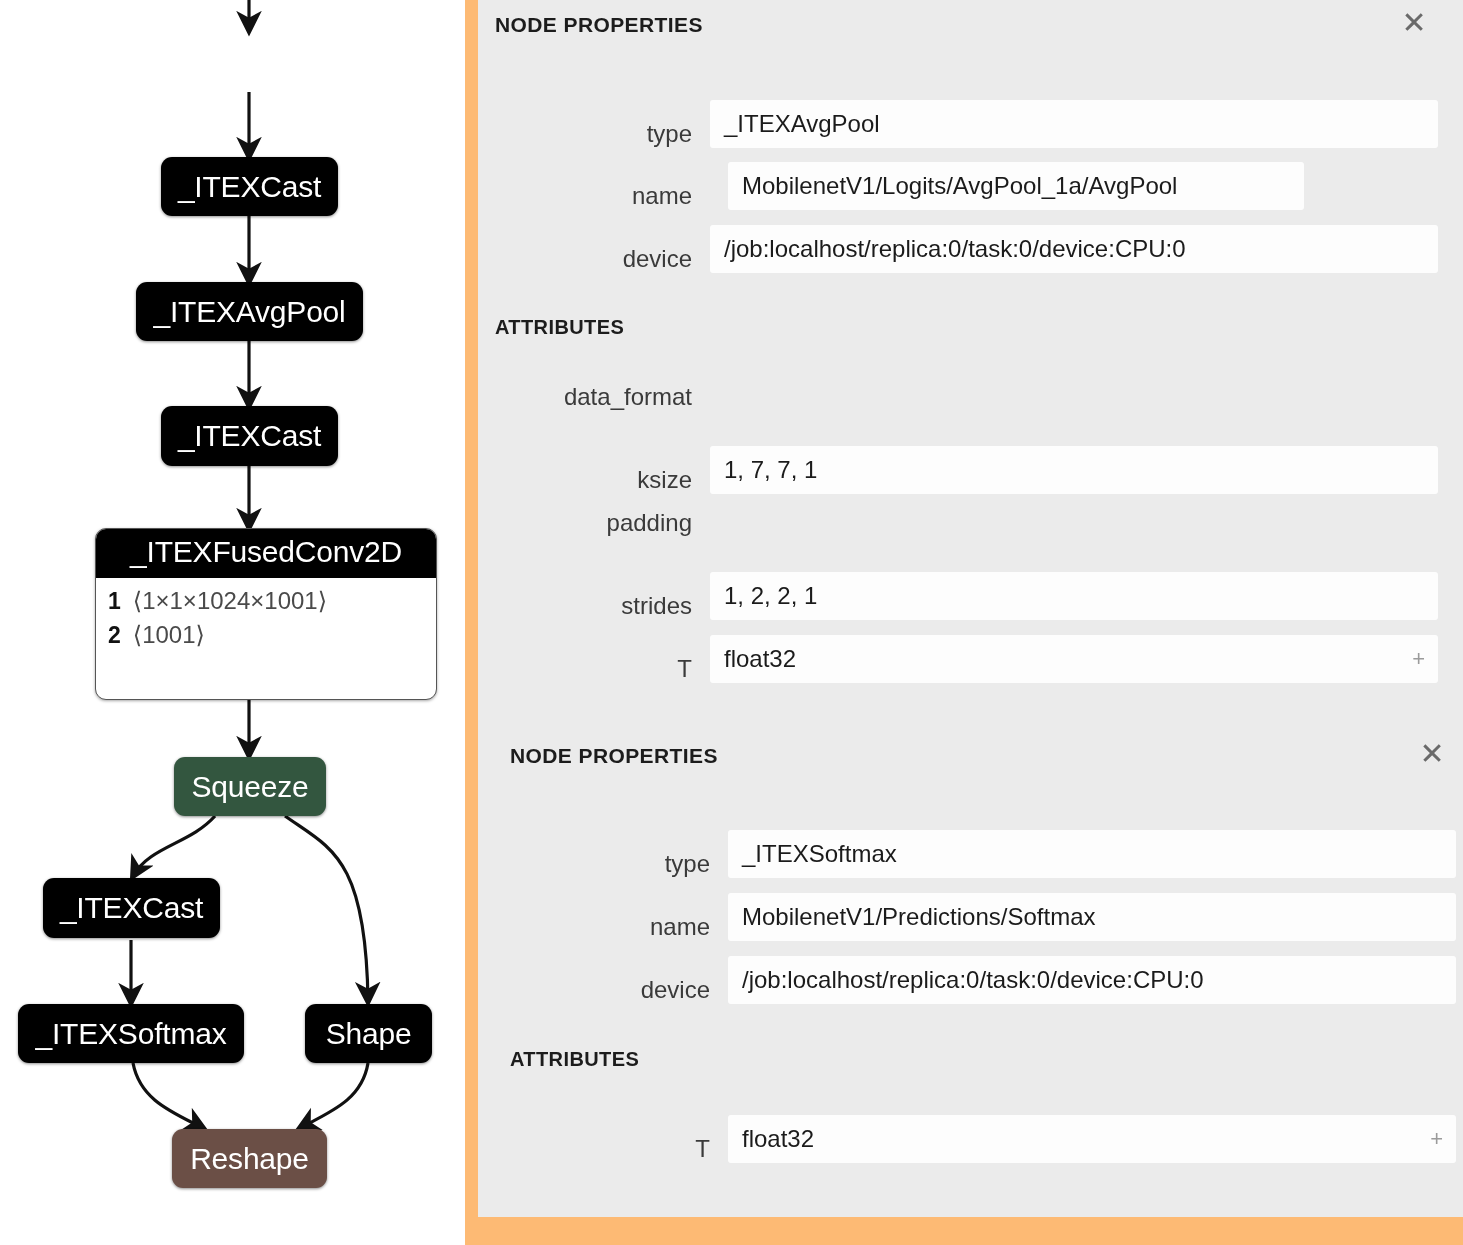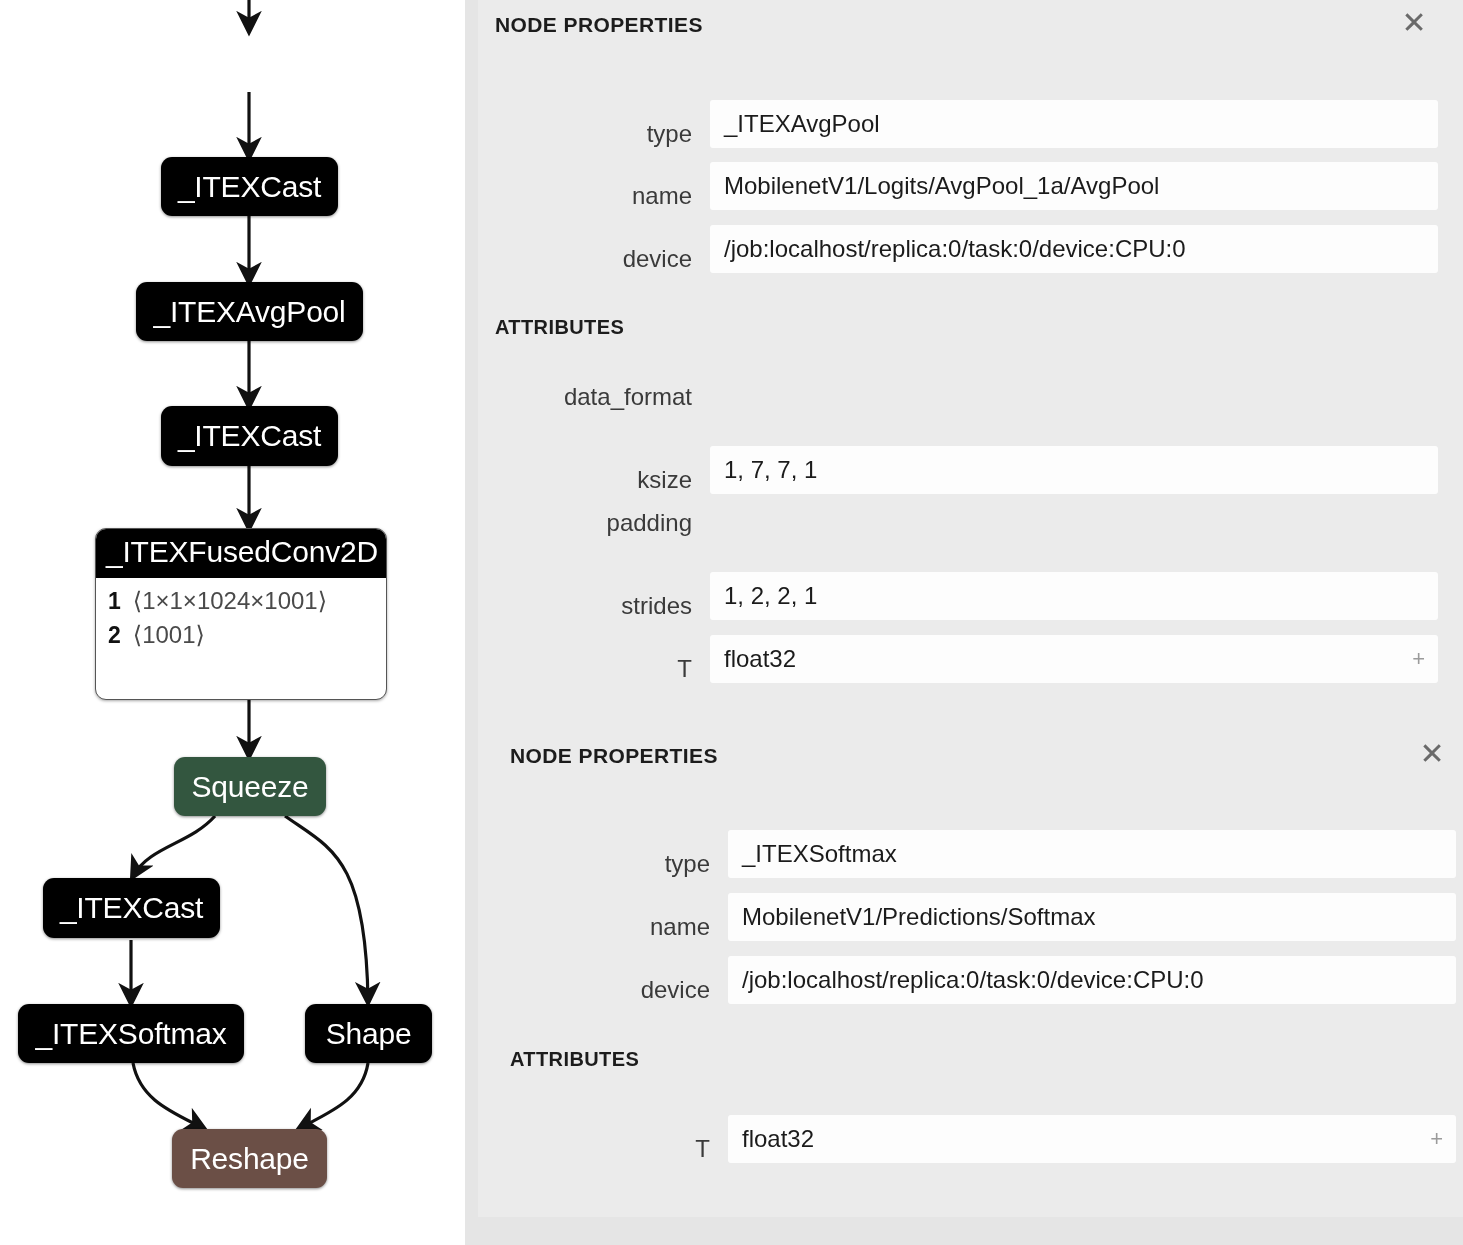--- a/index.html
+++ b/index.html
@@ -55,21 +55,21 @@
     display: flex; align-items: baseline; gap: 12px;
     font-size: 24px; color: #4a4a4a; padding: 3px 0;
     white-space: nowrap;
   }
   .gnode-group .gg-idx { font-weight: bold; color: #111; font-size: 23px; }
 
   
   #panel-frame {
     position: absolute; left: 465px; top: 0;
     width: 998px; height: 1245px;
-    background: #e5e5e5;
+    background: #fdba74;
   }
 
   .props-panel {
     position: absolute;
     background: #ebebeb;
   }
   #panel-avgpool { left: 13px; top: 0px; width: 985px; height: 716px; }
   #panel-softmax { left: 13px; top: 716px; width: 985px; height: 501px; }
 
   .panel-title {
@@ -160,21 +160,21 @@
   </div>
 
   <div class="gnode op" style="left:136px; top:282px; width:227px; height:59px;">
     <span>_ITEXAvgPool</span>
   </div>
 
   <div class="gnode op" style="left:161px; top:406px; width:177px; height:60px;">
     <span>_ITEXCast</span>
   </div>
 
-  <div class="gnode-group" style="left:95px; top:528px; width:292px; height:172px;">
+  <div class="gnode-group" style="left:95px; top:528px; width:342px; height:172px;">
     <div class="gg-head">_ITEXFusedConv2D</div>
     <div class="gg-body">
       <div class="gg-row">
         <span class="gg-idx">1</span>
         <span>⟨1×1×1024×1001⟩</span>
       </div>
       <div class="gg-row">
         <span class="gg-idx">2</span>
         <span>⟨1001⟩</span>
       </div>
@@ -210,21 +210,21 @@
     <div class="panel-title" style="left:17px; top:13px;">NODE PROPERTIES</div>
     <div class="panel-close" style="left:919px; top:7px;">✕</div>
 
     <div class="field-row" style="left:0px; top:100px; width:960px;">
       <div class="field-label" style="width:232px;">type</div>
       <div class="field-input" style="width:728px;">_ITEXAvgPool</div>
     </div>
 
     <div class="field-row" style="left:0px; top:162px; width:960px;">
       <div class="field-label" style="width:232px;">name</div>
-      <div class="field-input" style="width:728px;">MobilenetV1/Logits/AvgPool_1a/AvgPool</div>
+      <div class="field-input" style="width:576px;margin-left:18px;">MobilenetV1/Logits/AvgPool_1a/AvgPool</div>
     </div>
 
     <div class="field-row" style="left:0px; top:225px; width:960px;">
       <div class="field-label" style="width:232px;">device</div>
       <div class="field-input" style="width:728px;">/job:localhost/replica:0/task:0/device:CPU:0</div>
     </div>
 
     <div class="section-title" style="left:17px; top:316px;">ATTRIBUTES</div>
 
     <div class="field-row" style="left:0px; top:383px; width:960px;">

